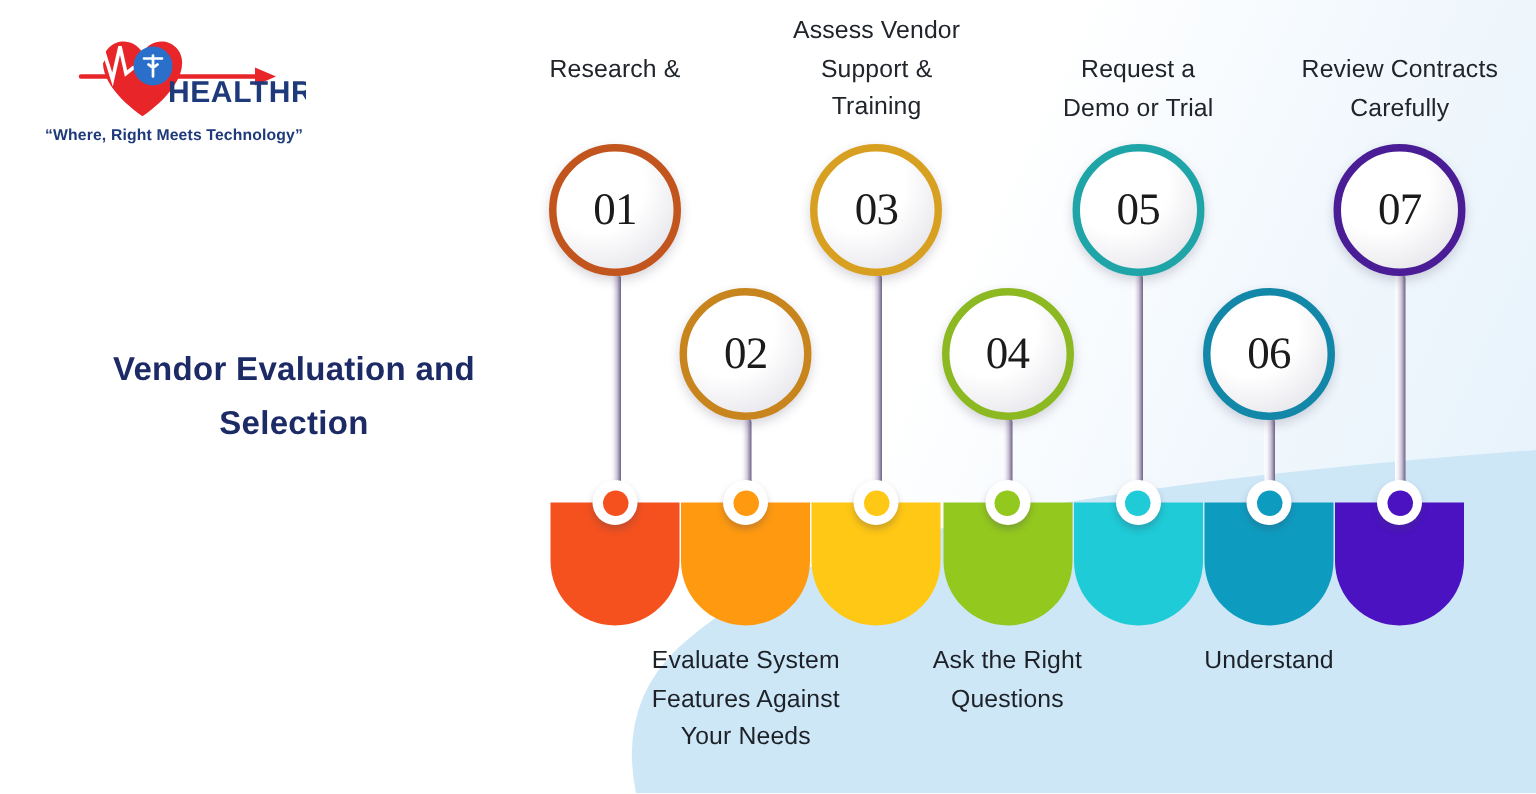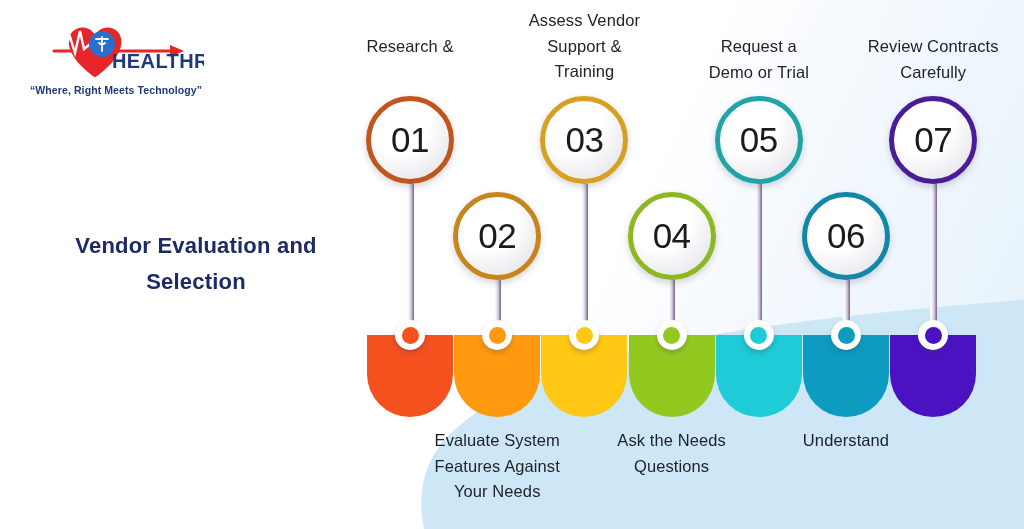--- a/index.html
+++ b/index.html
@@ -33,22 +33,22 @@
   
   .step { position:absolute; }
   .rod { position:absolute; width:7px; border-radius:4px;
          background:linear-gradient(to right,#ffffff 0%,#f4f3f7 28%,#cfc7dd 60%,#6e6383 100%); }
 
   .bubble { position:absolute; width:88px; height:88px; border-radius:50%;
             display:flex; align-items:center; justify-content:center;
             background:
               radial-gradient(circle at 34% 28%, #ffffff 0%, #ffffff 42%, #f1f1f4 66%, #dcdde3 100%);
             box-shadow:0 3px 7px rgba(70,60,90,.22); }
-  .bubble-num { font-size:35px; color:#1b1b1b; letter-spacing:-.5px;
-                font-family:Liberation Sans, sans-serif; font-weight:400;
+  .bubble-num { font-size:30px; color:#1b1b1b; letter-spacing:-.5px;
+                font-family:Liberation Serif, serif; font-weight:400;
                 text-shadow:0 1px 1px rgba(255,255,255,.8);text-align:right; }
 
   .dot { position:absolute; width:30px; height:30px; border-radius:50%;
          background:#ffffff; display:flex; align-items:center; justify-content:center;
          box-shadow:0 3px 5px rgba(70,60,90,.28); z-index:6; }
   .dot-in { width:17px; height:17px; border-radius:50%; }
 
   .bar { position:absolute; width:86px; height:82px;
          border-radius:0 0 43px 43px; }
 
@@ -135,21 +135,21 @@
       <div class="step">
         <div class="rod" style="left: 668.1px; top: 278px; height: 63px;"></div>
         <div class="bar" style="left: 628.6px; top: 335px; background: rgb(147, 201, 30);"></div>
         <div class="dot" style="left: 656.6px; top: 320px;">
           <div class="dot-in" style="background: rgb(147, 201, 30);"></div>
         </div>
         <div class="bubble" style="left: 627.6px; top: 192px; border: 5px solid rgb(140, 184, 33);">
           <span class="bubble-num">04</span>
         </div>
         <div class="label label-bottom" style="width: 190px; left: 576.6px; top: 428px;">
-          <div>Ask the Needs</div>
+          <div>Ask the Right</div>
           <div>Questions</div>
         </div>
       </div>
       <div class="step">
         <div class="rod" style="left: 755.3px; top: 182px; height: 159px;"></div>
         <div class="bar" style="left: 715.8px; top: 335px; background: rgb(30, 203, 214);"></div>
         <div class="dot" style="left: 743.8px; top: 320px;">
           <div class="dot-in" style="background: rgb(30, 203, 214);"></div>
         </div>
         <div class="bubble" style="left: 714.8px; top: 96px; border: 5px solid rgb(31, 165, 168);">

